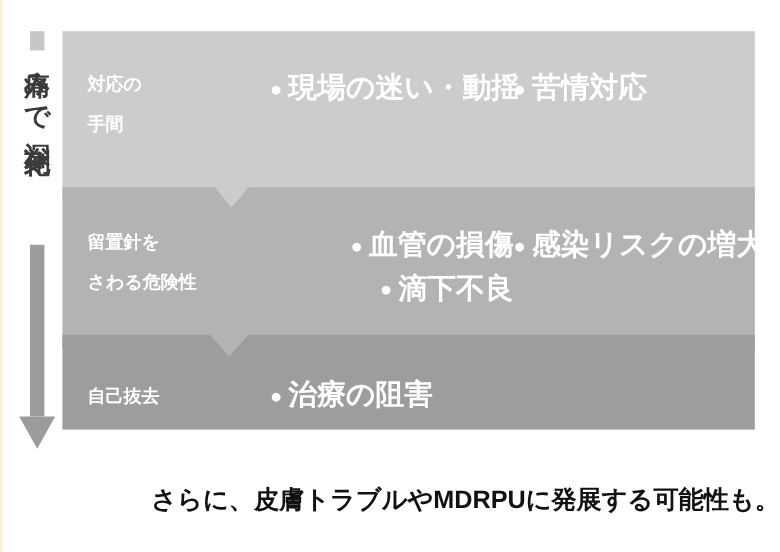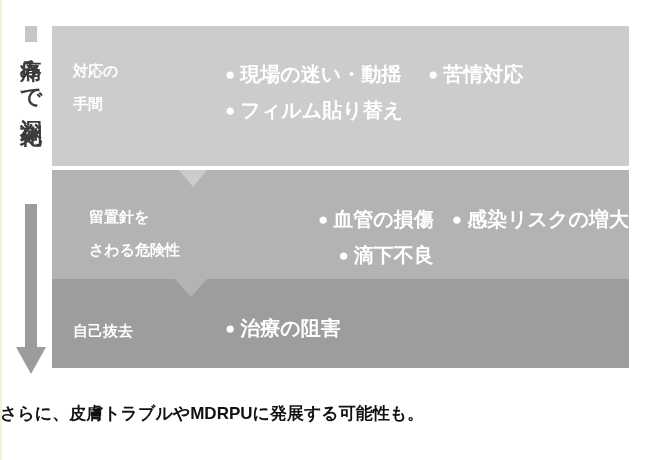--- a/index.html
+++ b/index.html
@@ -50,54 +50,55 @@
 
   
   .band {
     position: absolute; left: 52px;
     width: 577px;
     display: flex;
     color: var(--band-text, #ffffff);
     font-weight: bold;
   }
   .band-1 { top: 26px;  height: 140px; background: var(--band1, #cccccc); }
-  .band-2 { top: 170px; height: 134px; background: var(--band2, #b3b3b3); padding-left: 16px; }
-  .band-3 { top: 279px; height: 89px;  background: var(--band3, #9d9d9d); }
+  .band-2 { top: 156px; height: 134px; background: var(--band2, #b3b3b3); }
+  .band-3 { top: 279px; height: 79px;  background: var(--band3, #9d9d9d); }
 
   
   .notch {
     position: absolute;
     width: 0; height: 0;
     border-left: 14px solid transparent;
     border-right: 14px solid transparent;
   }
   .notch-1 { left: 127px; top: 0; border-top: 17px solid var(--band1, #cccccc); }
   .notch-2 { left: 123px; top: 0; border-left-width: 16px; border-right-width: 16px; border-top: 18px solid var(--band2, #b3b3b3); }
 
   .col-header { width: 173px; padding-left: 21px; font-size: 15px; line-height: 33px; }
-  .col-list   { font-size: 20px; line-height: 34px; }
+  .col-list   { font-size: 24px; line-height: 34px; }
   .col-causes { width: 203px; padding-left: 0; }
   .col-effects{ width: 201px; padding-left: 0; }
 
   .band-1 .col-header { padding-top: 28px; }
   .band-1 .col-list   { padding-top: 31px; }
   .band-2 .col-header { padding-top: 30px; }
   .band-2 .col-list   { padding-top: 32px; text-align: right; }
   .band-3 .col-header { padding-top: 35px; }
-  .band-3 .col-list   { padding-top: 34px; font-family: Liberation Mono, monospace; }
+  .band-3 .col-list   { padding-top: 34px; }
 
   .li { white-space: nowrap; }
   .li::before { content: "●"; font-size: 17px; margin-right: 5px; position: relative; top: -1px; }
 
   
   .footer-caption {
     position: absolute; left: 0; top: 402px;
     width: 650px;
-    text-align: left;
-    font-size: 17px;
+    padding-left: 16px;
+    text-align: right;
+    font-size: 21px;
     font-weight: bold;
     color: var(--footer-text, #111111);
     white-space: nowrap;
   }
 </style>
 </head>
 <body>
 
 <div id="stage">
 
@@ -108,21 +109,20 @@
   <div class="arrow-shaft"></div>
   <div class="arrow-head"></div>
 
   <div class="band band-1">
     <div class="col-header">
       <div>対応の</div>
       <div>手間</div>
     </div>
     <div class="col-list col-causes">
       <div class="li">現場の迷い・動揺</div>
-      <div class="li">フィルム貼り替え</div>
     </div>
     <div class="col-list col-effects">
       <div class="li">苦情対応</div>
     </div>
   </div>
 
   <div class="band band-2">
     <div class="notch notch-1"></div>
     <div class="col-header">
       <div>留置針を</div>

